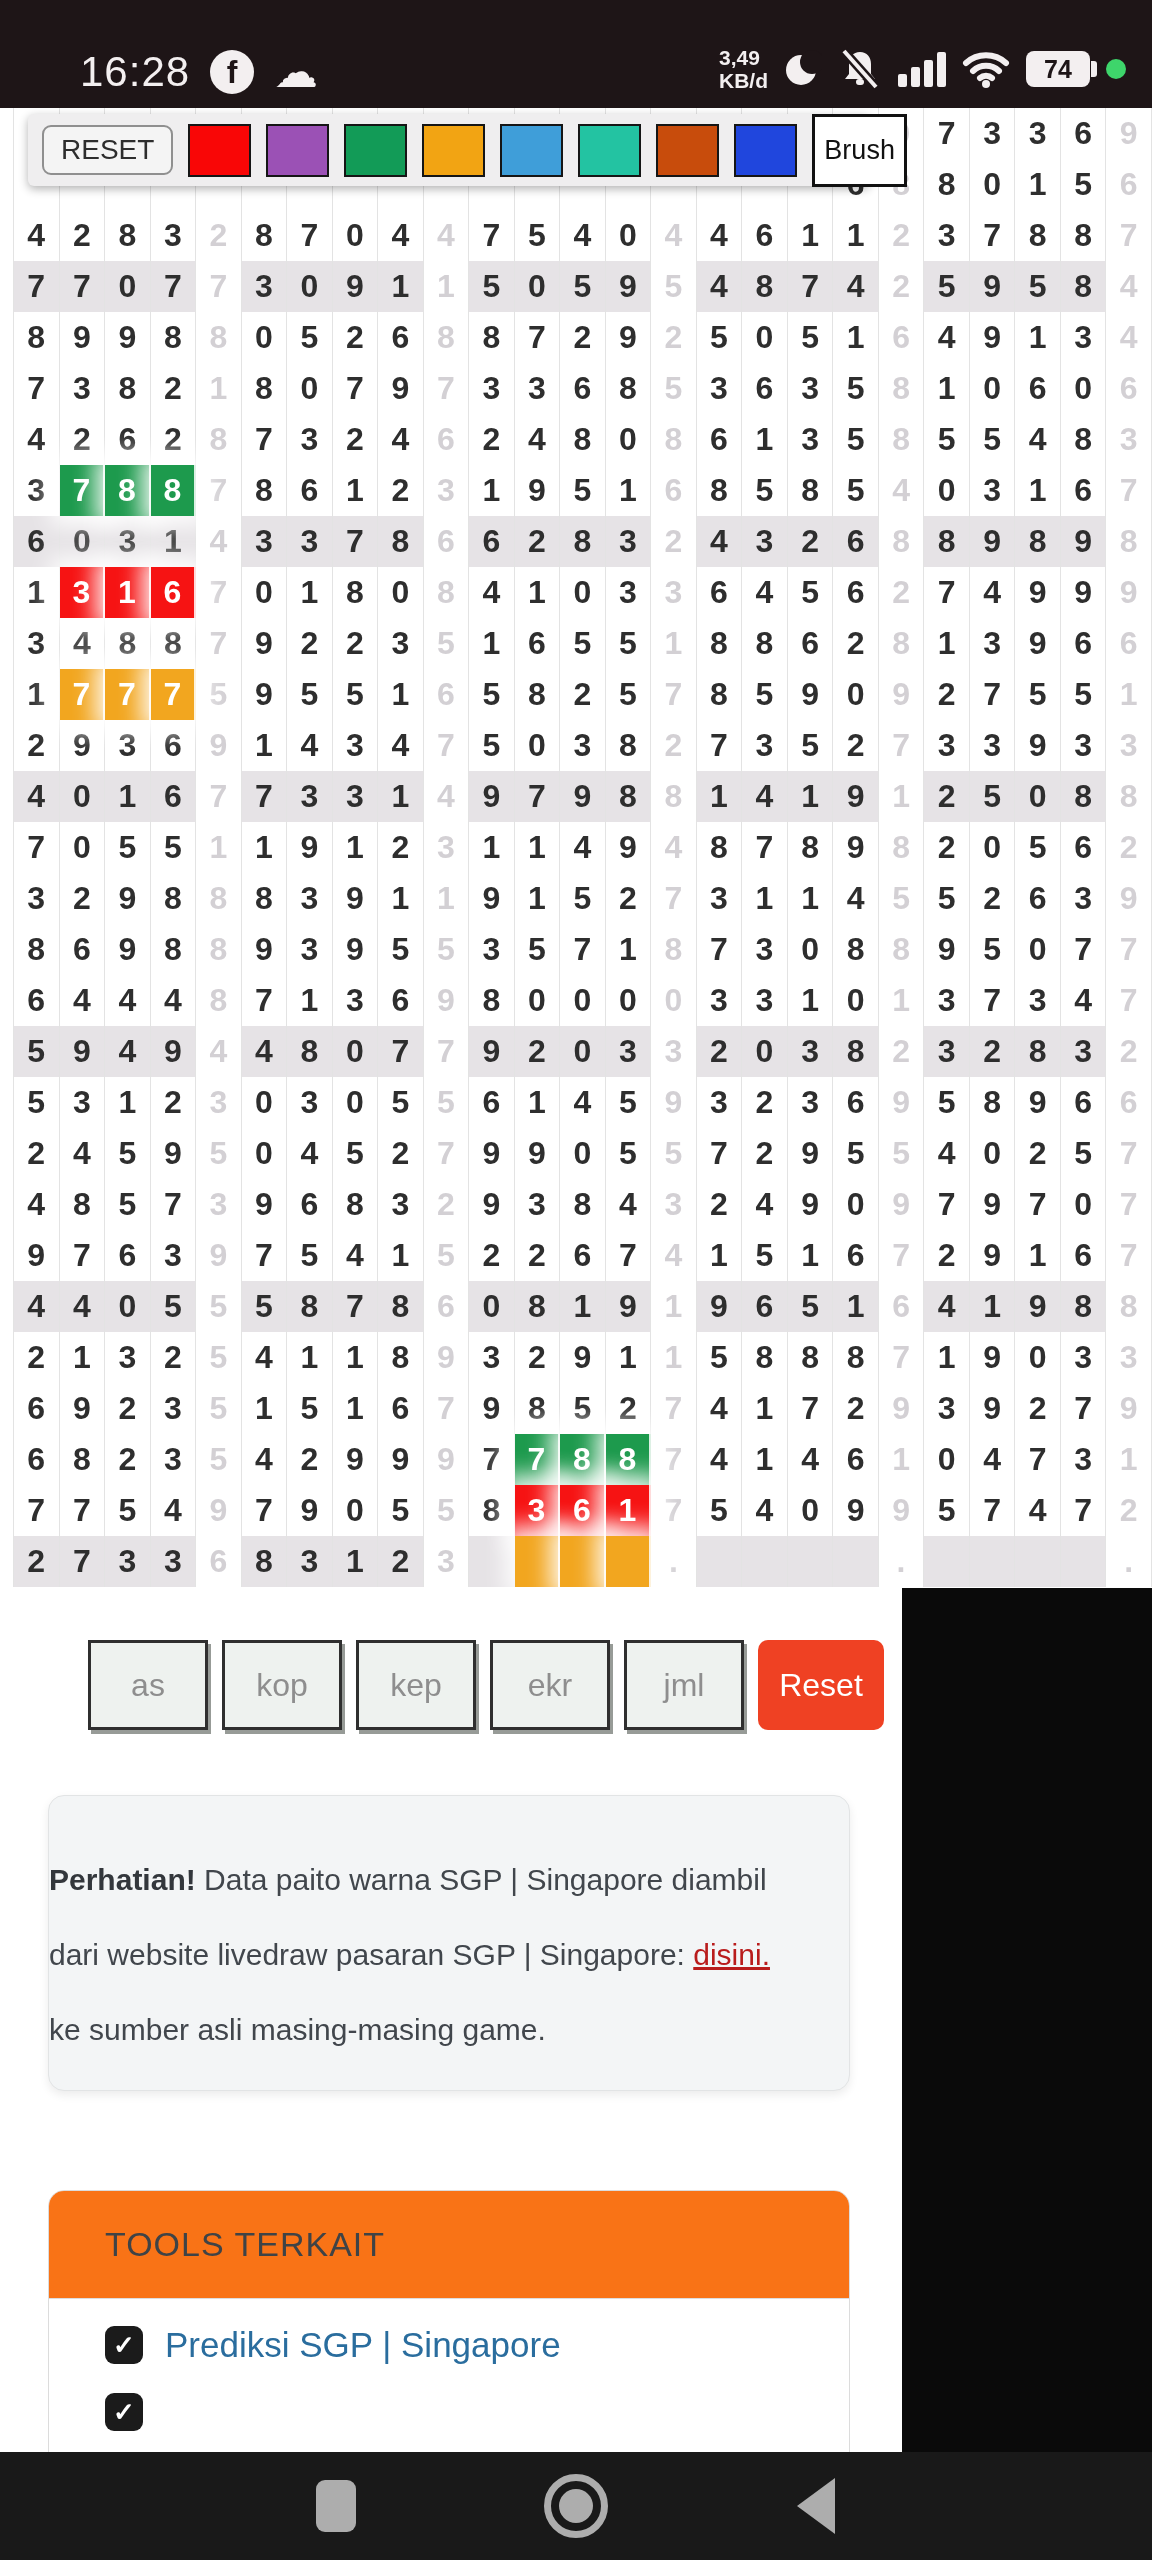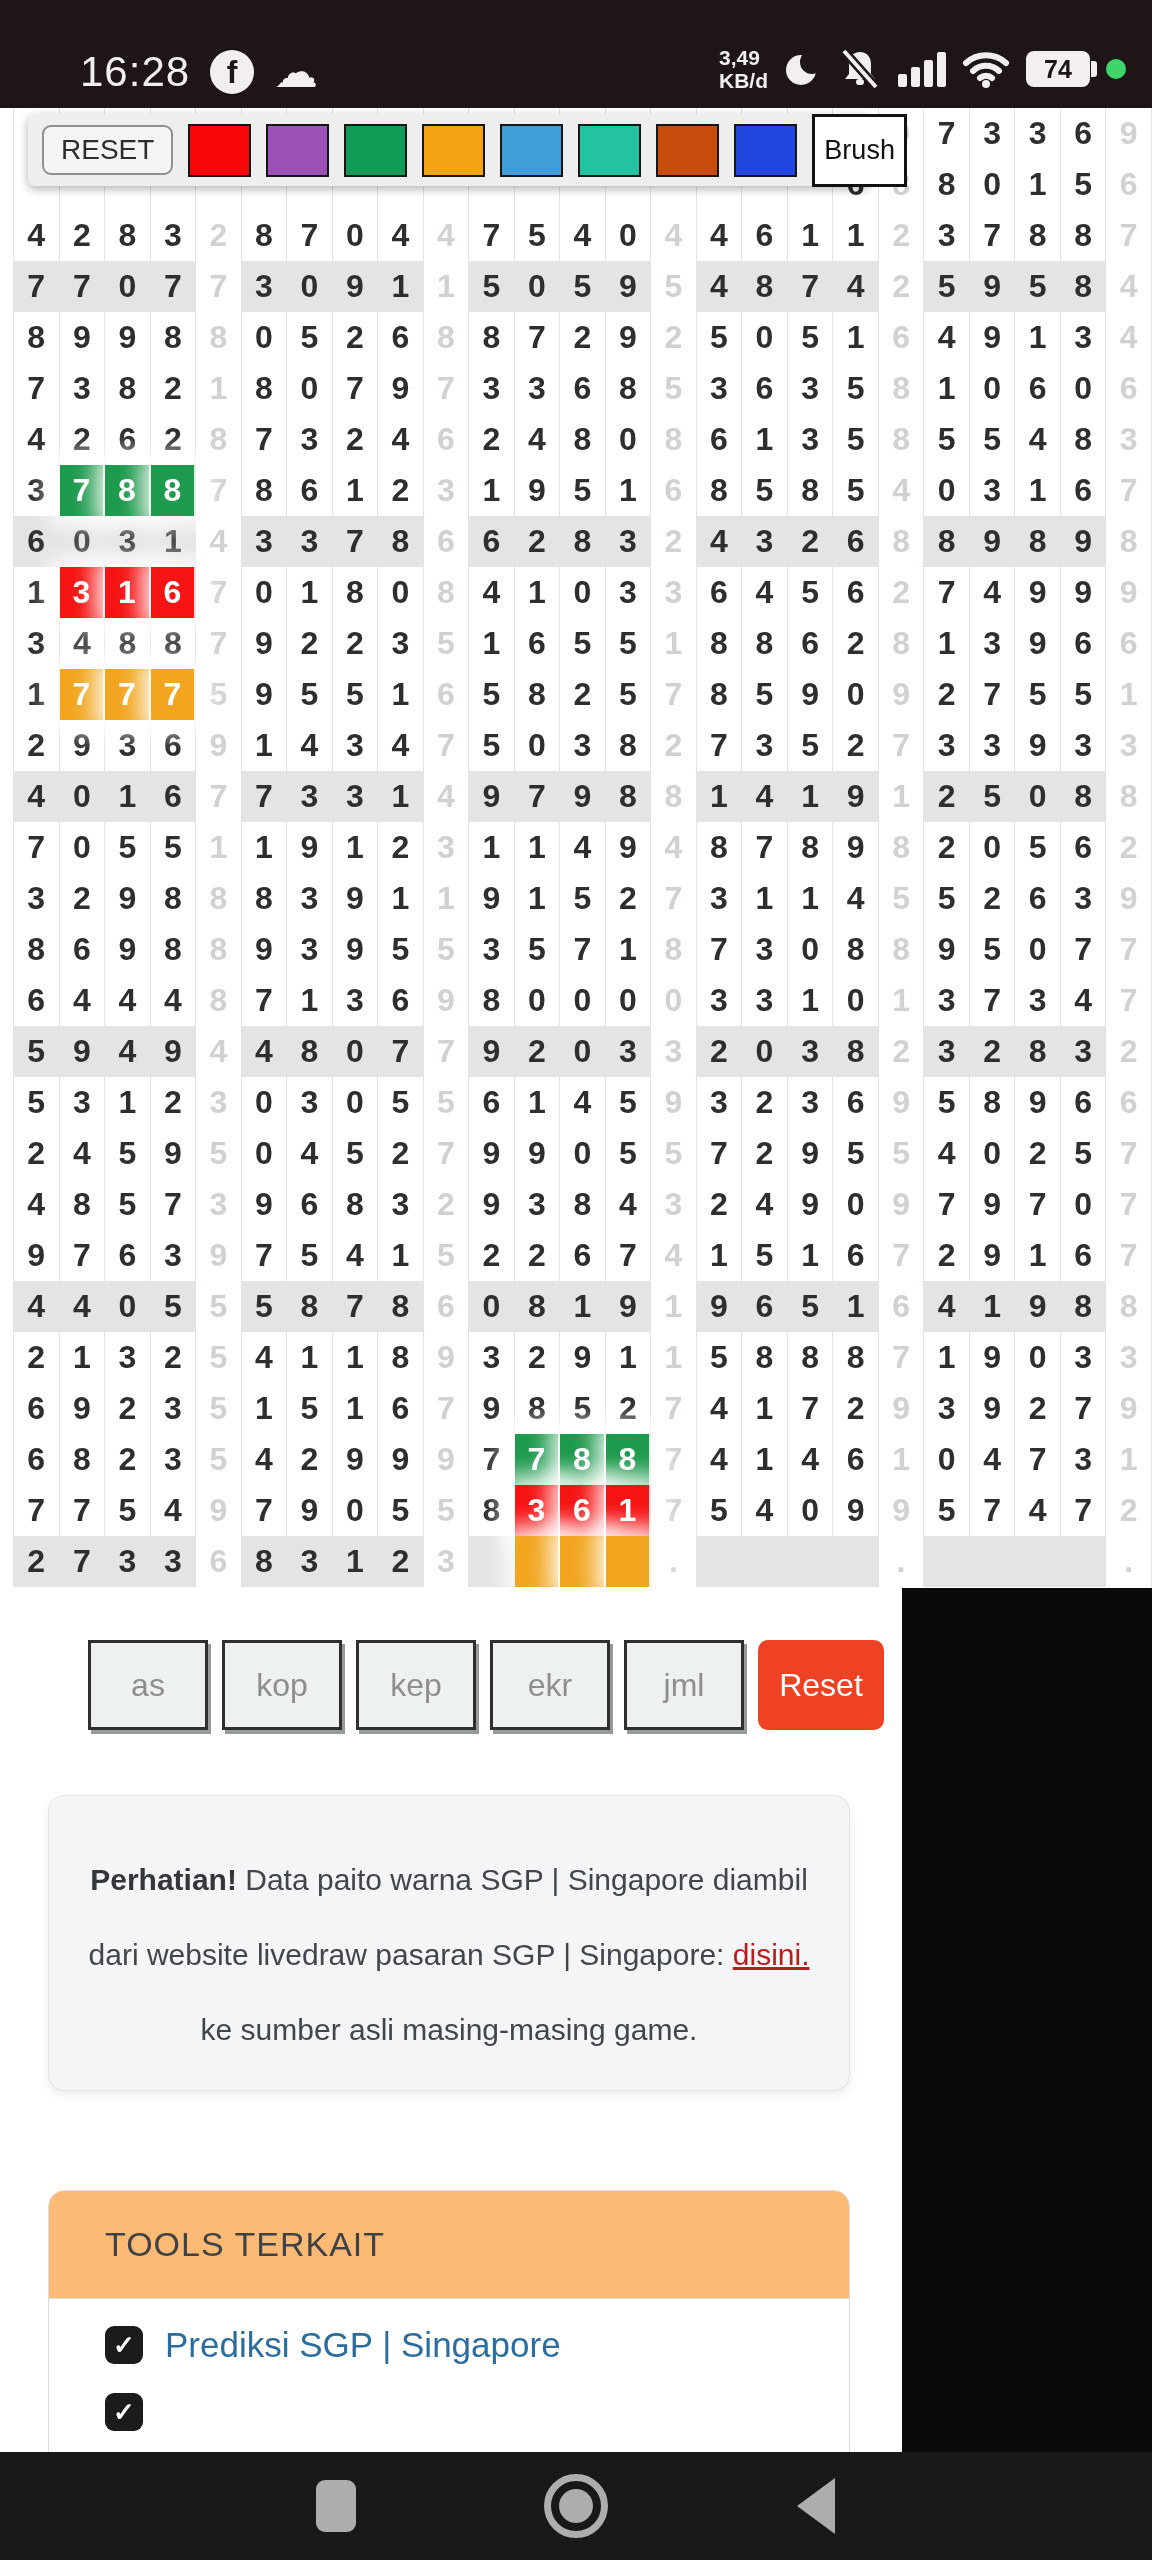--- a/index.html
+++ b/index.html
@@ -36,26 +36,26 @@
   .reset-btn { background:#f4f4f4; border:2px solid #8f8f8f; border-radius:9px; color:#2d2d2d; font-size:28px; padding:9px 17px; line-height:1; }
   .swatch { width:63px; height:53px; border:2px solid #151515; flex:none; }
   .brush-btn { background:#ffffff; border:3px solid #111; color:#111; font-size:27px; padding:20px 9px; line-height:1; }
 
   
   .overscroll { position:absolute; left:902px; top:1588px; width:250px; height:972px; background:#0a0a0a; z-index:5; }
   .btn-row { position:absolute; left:88px; top:1640px; display:flex; gap:14px; z-index:2; }
   .fbtn { width:120px; height:90px; background:#eef2ef; border:3px solid #2f2f2f; box-shadow:3px 4px 0 #979b97; color:#8e8e8e; font-size:32px; display:flex; align-items:center; justify-content:center; }
   .fbtn-reset { width:126px; height:90px; background:#ef4123; border:none; box-shadow:none; border-radius:10px; color:#fff; }
 
-  .notice { position:absolute; left:48px; top:1795px; width:802px; height:296px; background:#f3f5f6; border:1px solid #e2e4e5; border-radius:16px; box-shadow:0 4px 10px rgba(0,0,0,0.08); text-align:center; color:#41464c; font-size:30px; padding-top:46px; line-height:75px; z-index:2; }
+  .notice { position:absolute; left:48px; top:1795px; width:802px; height:296px; background:#f3f5f6; border:1px solid #e2e4e5; border-radius:16px; box-shadow:0 4px 10px rgba(0,0,0,0.08); color:#41464c; font-size:30px; padding-top:46px; line-height:75px; z-index:2; }
   .notice b { color:#33373c; }
   .notice .lnk { color:#b91c1c;text-decoration:underline; }
 
   .tools { position:absolute; left:48px; top:2190px; width:802px; height:285px; background:#fff; border:1px solid #dcdcdc; border-radius:16px; overflow:hidden; z-index:2; }
-  .tools-head { height:108px; background:#fdba74; border-bottom:1px solid #dddddd; display:flex; align-items:center; padding-left:56px; font-size:34px; color:#3f4346; letter-spacing:1px; }
+  .tools-head { height:108px; background:#f97316; border-bottom:1px solid #dddddd; display:flex; align-items:center; padding-left:56px; font-size:34px; color:#3f4346; letter-spacing:1px; }
   .tools-body { padding:26px 0 0 56px; }
   .tool-item { display:flex; align-items:center; gap:22px; margin-bottom:28px; }
   .chk { width:38px; height:38px; background:#1b1b1b; border-radius:9px; color:#fff; font-size:26px; font-weight:bold; display:flex; align-items:center; justify-content:center; flex:none; }
   .tool-link { color:#2a6d9e; font-size:35px; }
 
   
   .navbar { position:absolute; left:0; top:2452px; width:1152px; height:108px; background:#191919; z-index:60; }
   .nav-square { position:absolute; left:316px; top:28px; width:40px; height:52px; background:#adadad; border-radius:9px; }
   .nav-circle { position:absolute; left:544px; top:22px; width:64px; height:64px; border:7px solid #adadad; border-radius:50%; display:flex; align-items:center; justify-content:center; }
   .nav-circle-inner { width:34px; height:34px; background:#adadad; border-radius:50%; }

